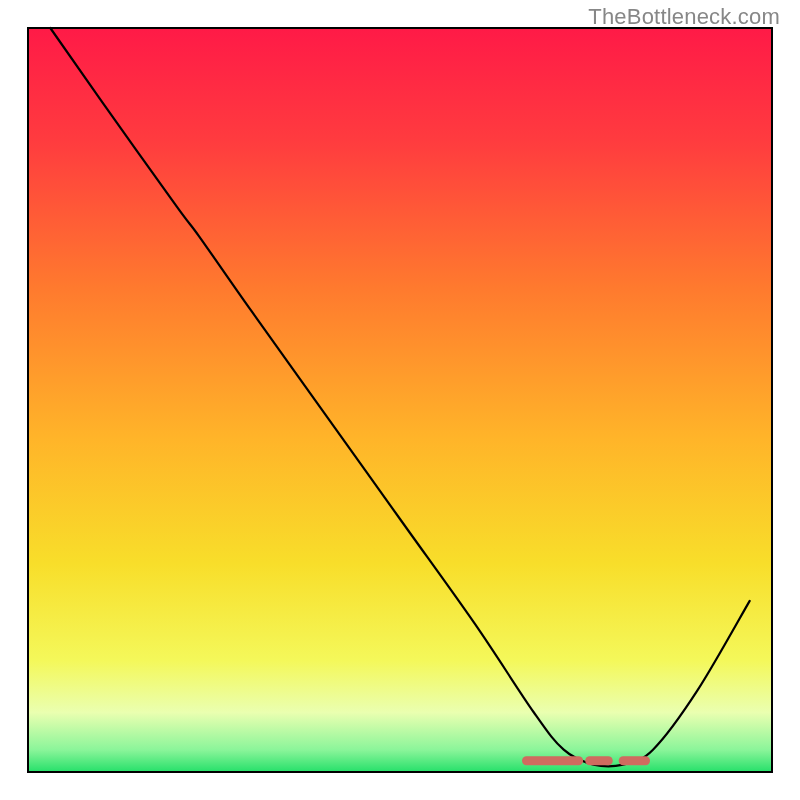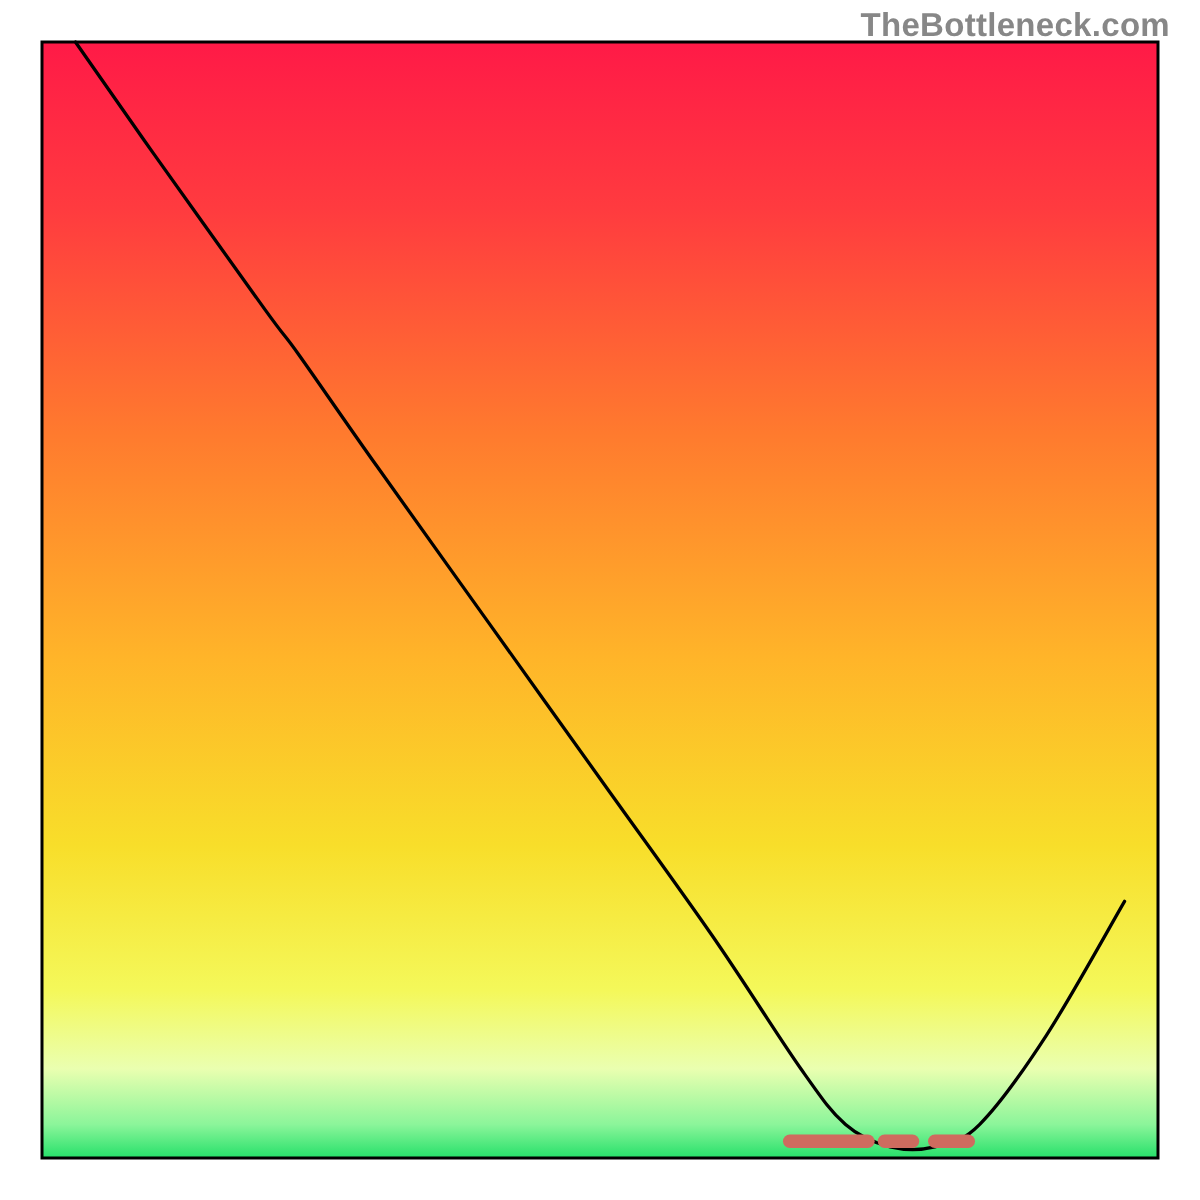--- a/index.html
+++ b/index.html
@@ -13,21 +13,21 @@
   .container {
     position: relative;
     width: 800px;
     height: 800px;
   }
   .watermark {
     position: absolute;
     top: 4px;
     right: 20px;
     font-size: 22px;
-    font-weight: bold;
+    font-weight: normal;
     color: #878787;
     letter-spacing: 0.2px;
     z-index: 10;
   }
   svg {
     display: block;
   }
 </style>
 </head>
 <body>

